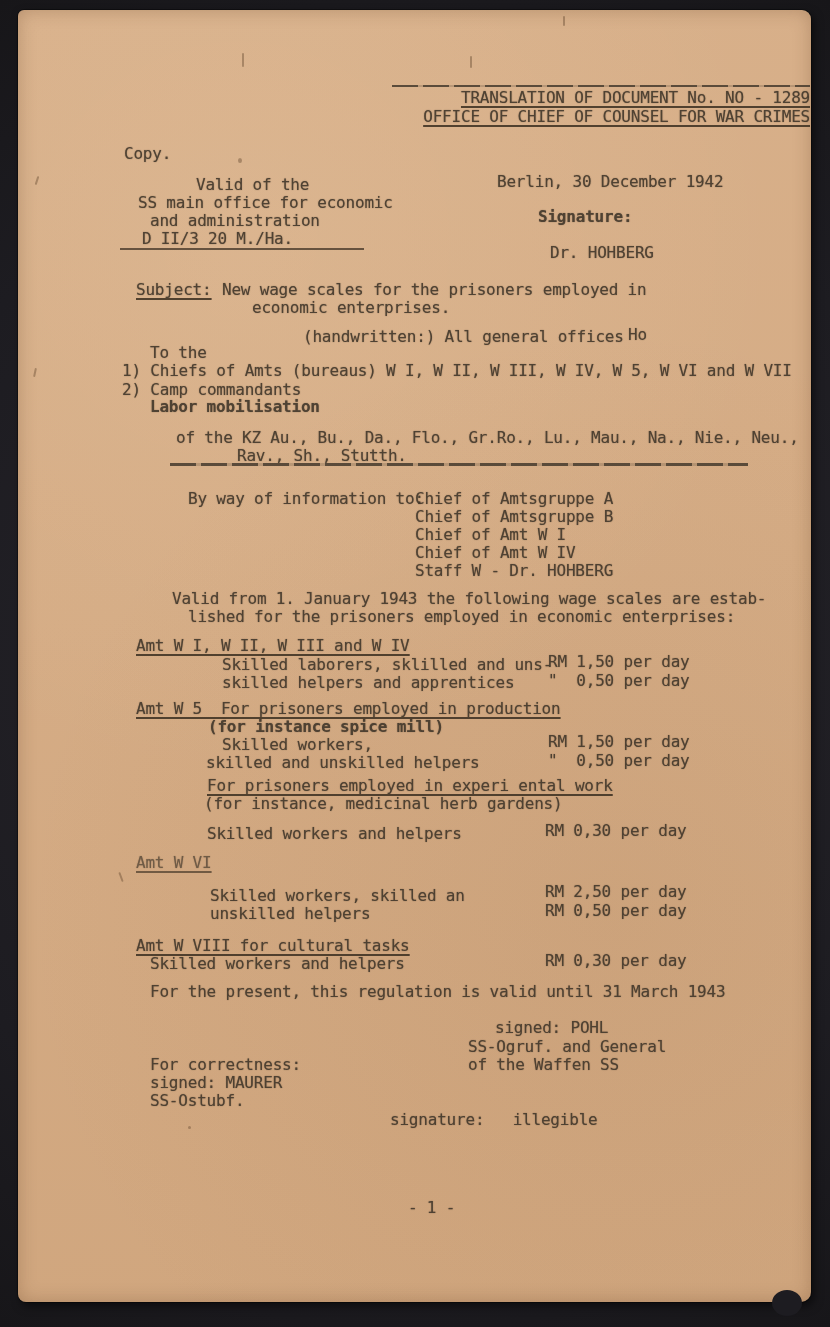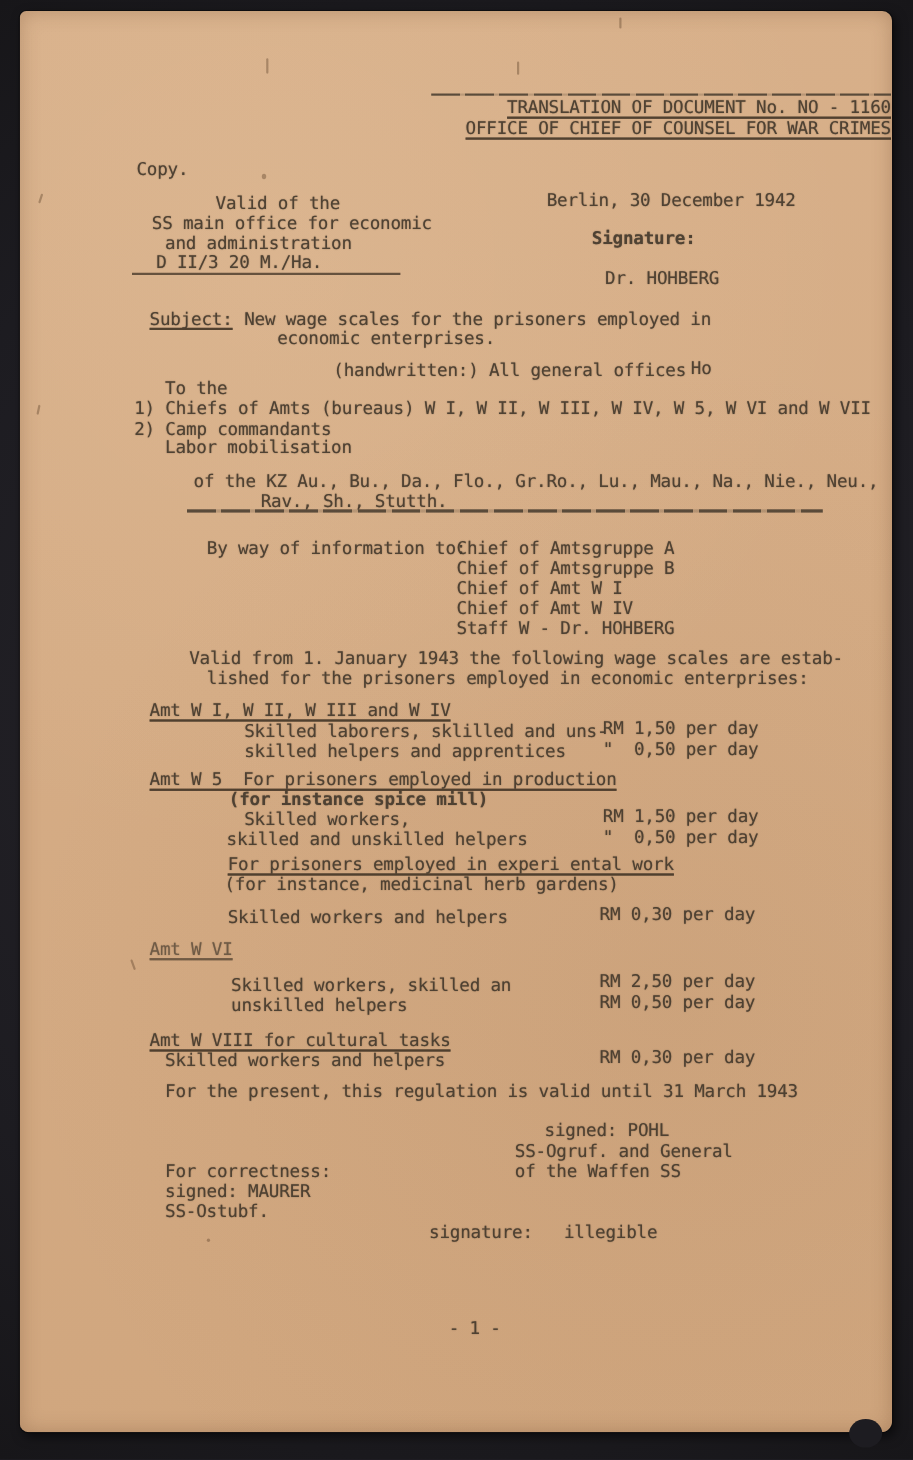--- a/index.html
+++ b/index.html
@@ -36,21 +36,21 @@
   <div class="speck" style="left:242px;top:53px;width:2px;height:14px;"></div>
   <div class="speck" style="left:470px;top:56px;width:2px;height:12px;"></div>
   <div class="speck" style="left:563px;top:16px;width:2px;height:10px;"></div>
   <div class="speck" style="left:238px;top:158px;width:4px;height:5px;border-radius:50%;"></div>
   <div class="speck" style="left:36px;top:176px;width:2px;height:9px;transform:rotate(18deg);"></div>
   <div class="speck" style="left:34px;top:368px;width:2px;height:9px;transform:rotate(12deg);"></div>
   <div class="speck" style="left:120px;top:872px;width:2px;height:10px;transform:rotate(-20deg);"></div>
   <div class="speck" style="left:188px;top:1126px;width:3px;height:3px;border-radius:50%;"></div>
 
   <div class="rule" style="left:392px;top:85px;width:418px;"></div>
-  <div class="t" style="left:390px;top:88px;width:420px;text-align:right;"><span class="u">TRANSLATION OF DOCUMENT No. NO - 1160</span></div>
+  <div class="t" style="left:390px;top:88px;width:420px;text-align:right;"><span class="u">TRANSLATION OF DOCUMENT No. NO - 1289</span></div>
   <div class="t" style="left:390px;top:107px;width:420px;text-align:right;"><span class="u">OFFICE OF CHIEF OF COUNSEL FOR WAR CRIMES</span></div>
 
   <div class="t" style="left:124px;top:144px;">Copy.</div>
   <div class="t" style="left:196px;top:175px;">Valid of the</div>
   <div class="t" style="left:138px;top:193px;">SS main office for economic</div>
   <div class="t" style="left:150px;top:211px;">and administration</div>
   <div class="t refline" style="left:120px;top:229px;width:244px;padding-left:22px;box-sizing:border-box;"><span>D II/3 20 M./Ha.</span></div>
 
   <div class="t" style="left:497px;top:172px;">Berlin, 30 December 1942</div>
   <div class="t" style="left:538px;top:207px;font-weight:bold;">Signature:</div>
@@ -58,21 +58,21 @@
 
   <div class="t" style="left:136px;top:280px;"><span class="u">Subject:</span></div>
   <div class="t" style="left:222px;top:280px;">New wage scales for the prisoners employed in</div>
   <div class="t" style="left:252px;top:298px;">economic enterprises.</div>
   <div class="t" style="left:303px;top:327px;">(handwritten:) All general offices</div>
   <div class="t" style="left:628px;top:325px;">Ho</div>
 
   <div class="t" style="left:150px;top:343px;">To the</div>
   <div class="t" style="left:122px;top:361px;">1) Chiefs of Amts (bureaus) W I, W II, W III, W IV, W 5, W VI and W VII</div>
   <div class="t" style="left:122px;top:380px;">2) Camp commandants</div>
-  <div class="t" style="left:150px;top:397px;">Labor mobilisation</div>
+  <div class="t" style="left:150px;top:397px;font-weight:bold;">Labor mobilisation</div>
   <div class="t" style="left:176px;top:428px;">of the KZ Au., Bu., Da., Flo., Gr.Ro., Lu., Mau., Na., Nie., Neu.,</div>
   <div class="t" style="left:237px;top:446px;">Rav., Sh., Stutth.</div>
   <div class="rule" style="left:170px;top:463px;width:578px;height:3px;"></div>
 
   <div class="t" style="left:188px;top:489px;">By way of information to:</div>
   <div class="t" style="left:415px;top:489px;">Chief of Amtsgruppe A</div>
   <div class="t" style="left:415px;top:507px;">Chief of Amtsgruppe B</div>
   <div class="t" style="left:415px;top:525px;">Chief of Amt W I</div>
   <div class="t" style="left:415px;top:543px;">Chief of Amt W IV</div>
   <div class="t" style="left:415px;top:561px;">Staff W - Dr. HOHBERG</div>

